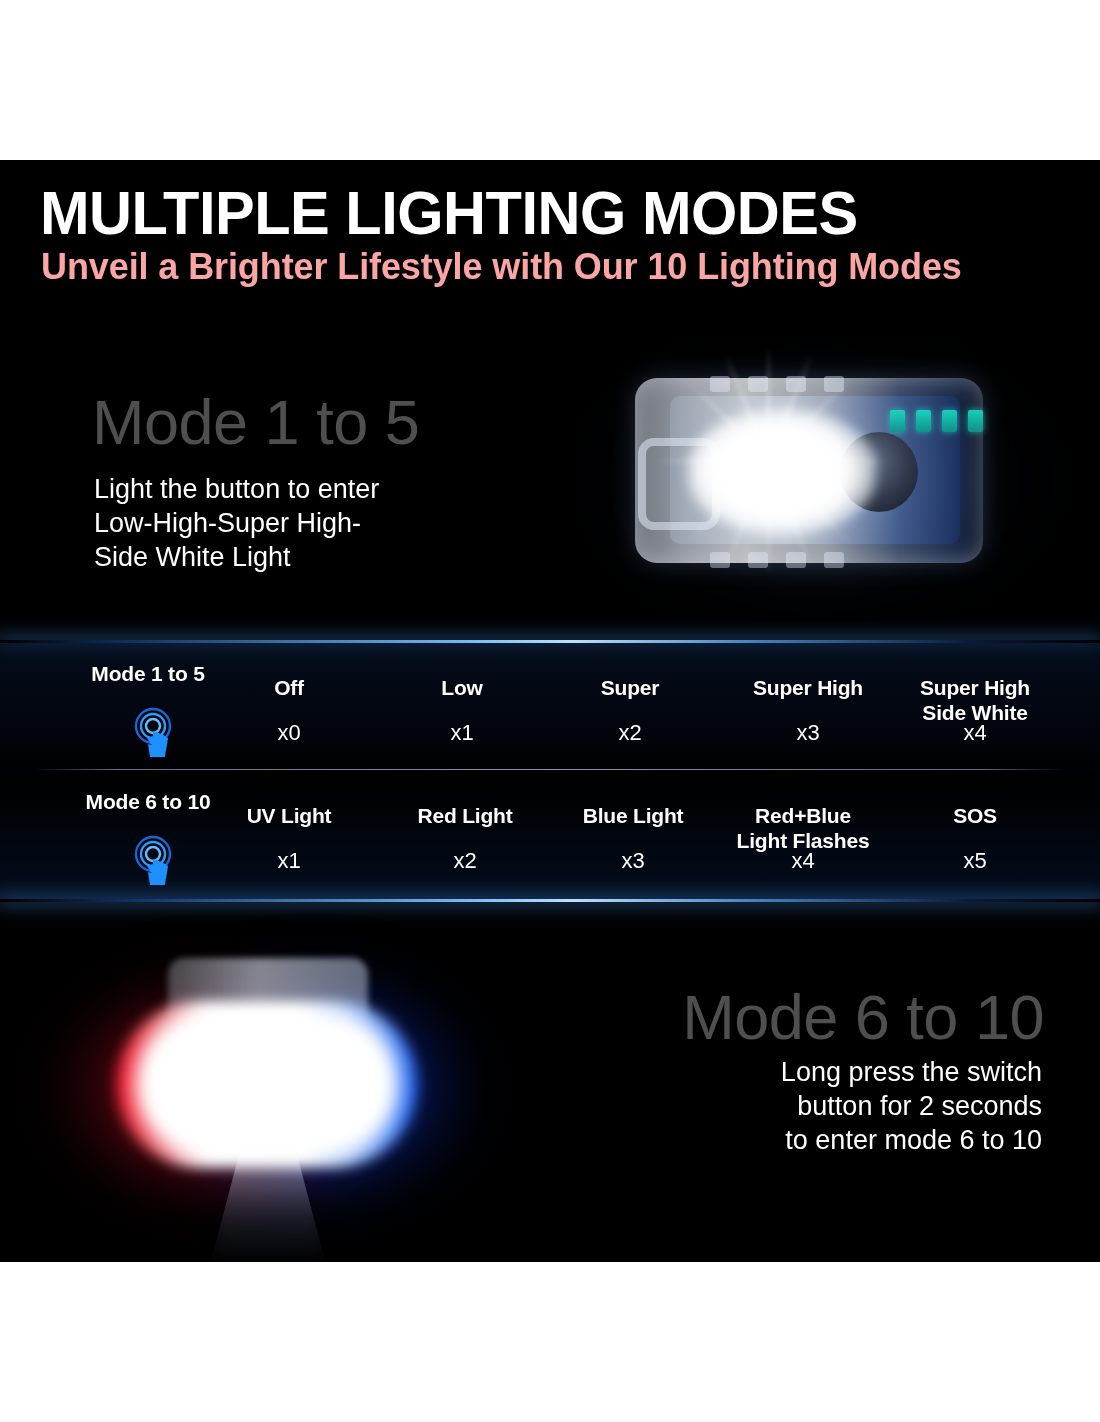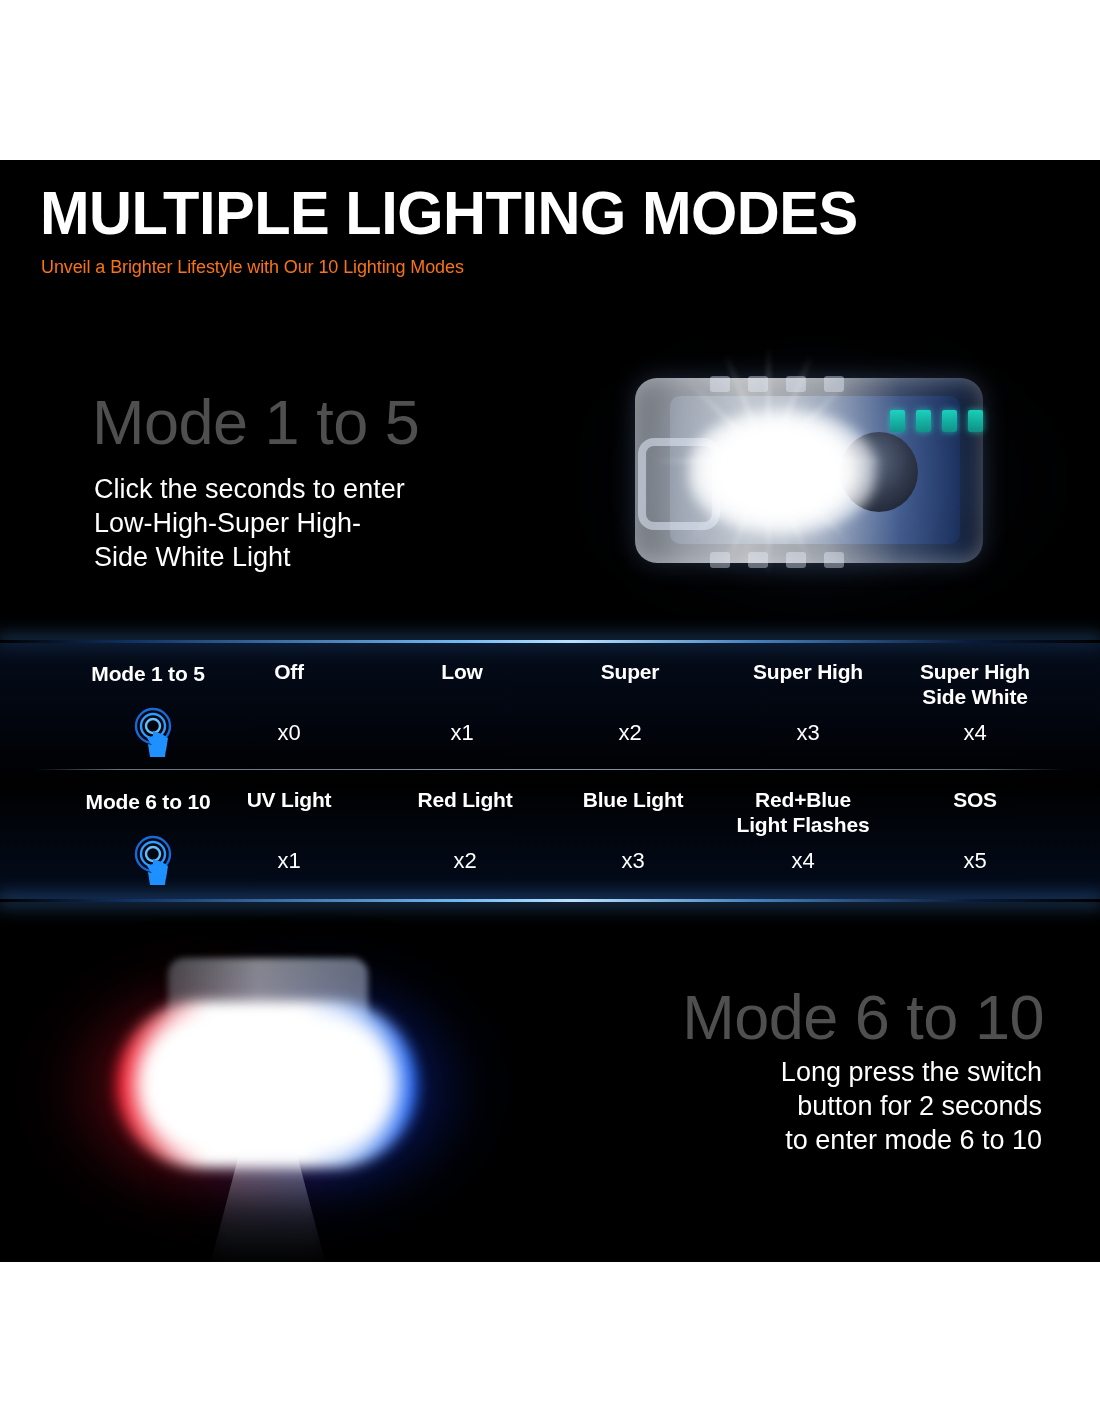--- a/index.html
+++ b/index.html
@@ -46,24 +46,24 @@
     font-weight: bold;
     letter-spacing: -0.5px;
     transform: scaleX(0.96);
     transform-origin: left center;
     white-space: nowrap;
   }
   .subhead {
     position: absolute;
     left: 41px;
     top: 92px;
-    color: #f97316;
-    font-size: 18px;
+    color: #fca5a5;
+    font-size: 36px;
     line-height: 30px;
-    font-weight: normal;
+    font-weight: bold;
     letter-spacing: -0.1px;
     white-space: nowrap;
   }
 
   
   .ghost-heading {
     position: absolute;
     color: #4f4f4f;
     font-size: 63px;
     line-height: 64px;
@@ -252,21 +252,21 @@
       rgba(120,130,145,0) 100%);
   }
   .cell {
     position: absolute;
     top: 0;
     height: 128px;
   }
   .cell .label {
     position: absolute;
     left: 0;
-    top: 16px;
+    top: 32px;
     width: 100%;
     text-align: center;
     color: #ffffff;
     font-size: 21px;
     line-height: 25px;
     font-weight: bold;
     letter-spacing: -0.2px;
   }
   .cell .count {
     position: absolute;
@@ -400,21 +400,21 @@
         <i style="transform:rotate(0deg);"></i>
         <i style="transform:rotate(45deg);"></i>
         <i style="transform:rotate(90deg);"></i>
         <i style="transform:rotate(135deg);"></i>
         <i style="transform:rotate(22deg);"></i>
         <i style="transform:rotate(158deg);"></i>
       </div>
     </div>
 
     <div class="ghost-heading" id="mode15-heading">Mode 1 to 5</div>
-    <div class="body-copy" id="mode15-copy">Click the seconds to enter
+    <div class="body-copy" id="mode15-copy">Light the button to enter
 Low-High-Super High-
 Side White Light</div>
 
     <div id="divider-top"></div>
     <div id="table">
       <div id="row-sep"></div>
 
       <div class="row" id="row1">
         <div class="cell mode-cell" style="left:40px;width:216px;">
           <div class="label">Mode 1 to 5</div>

